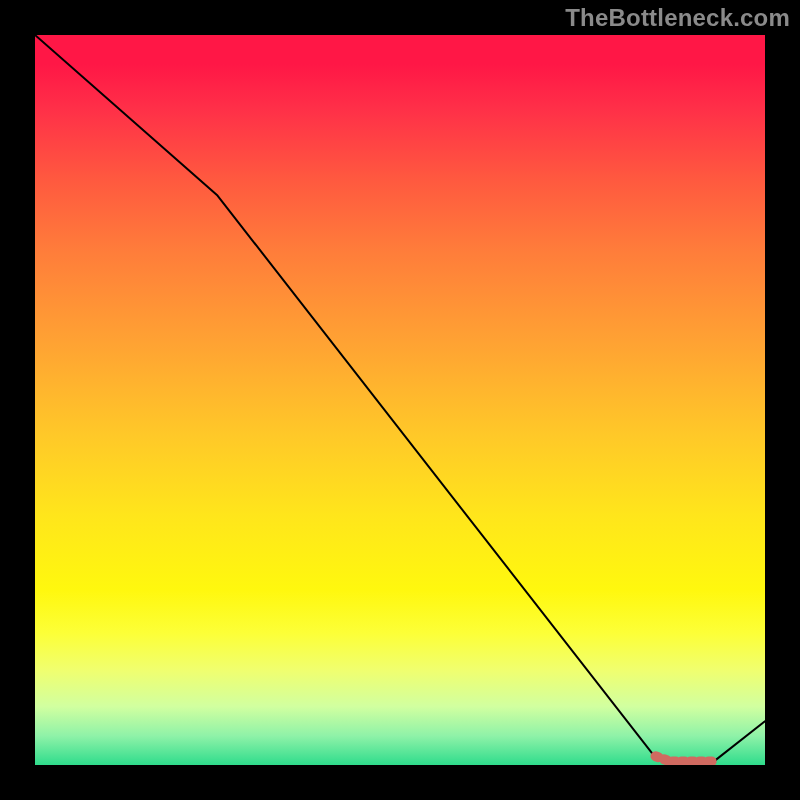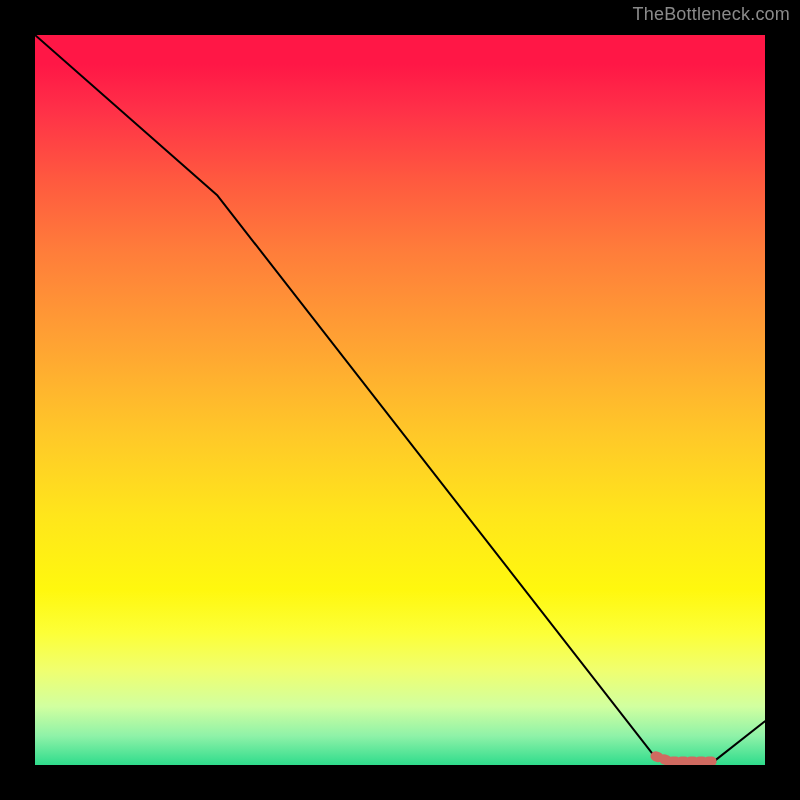--- a/index.html
+++ b/index.html
@@ -15,23 +15,23 @@
     position: relative;
     width: 800px;
     height: 800px;
     background: #000;
   }
   .watermark {
     position: absolute;
     top: 4px;
     right: 10px;
     color: #8a8a8a;
-    font-size: 18px;
+    font-size: 24px;
     letter-spacing: 0.2px;
-    font-weight: 400;
+    font-weight: 700;
   }
   .plot-area {
     position: absolute;
     left: 35px;
     top: 35px;
     width: 730px;
     height: 730px;
     
     background: linear-gradient(
       to bottom,

